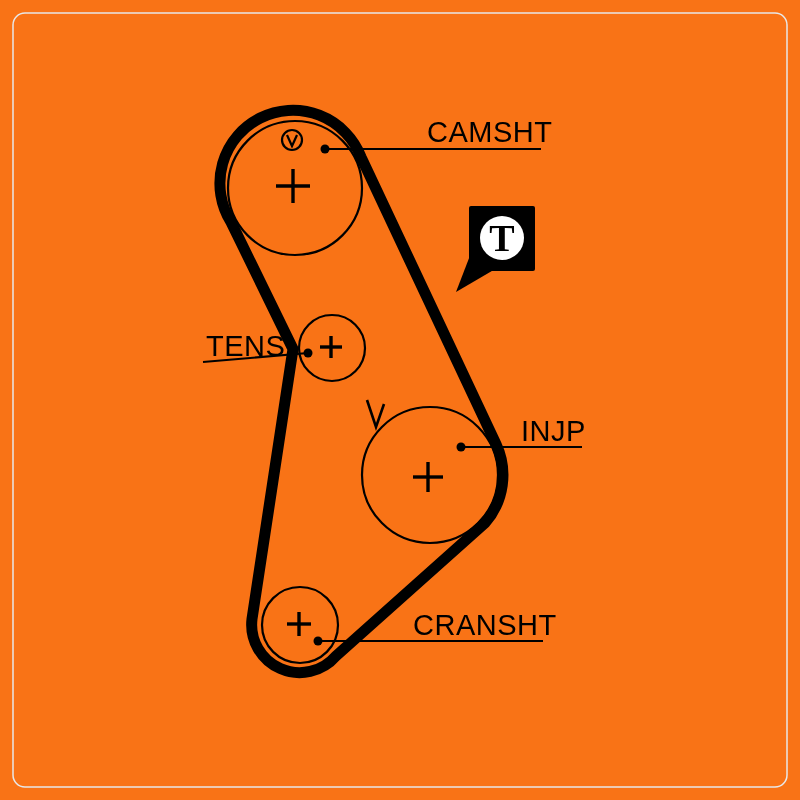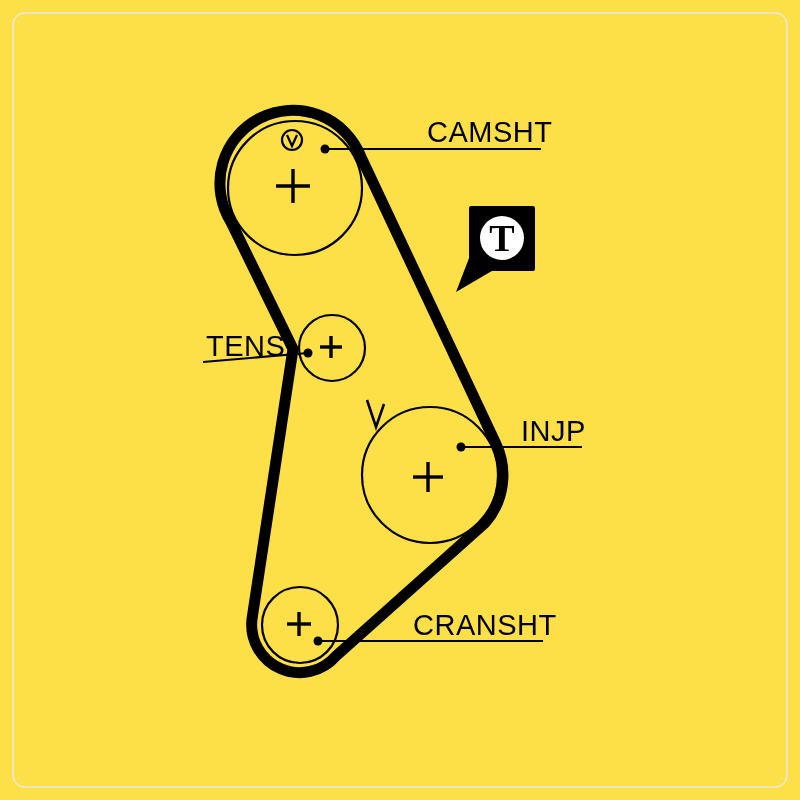--- a/index.html
+++ b/index.html
@@ -7,21 +7,21 @@
     padding: 0;
     width: 800px;
     height: 800px;
     background: #ffffff;
     font-family: "Liberation Sans", sans-serif;
   }
   .stage {
     position: relative;
     width: 800px;
     height: 800px;
-    background: #fde047;
+    background: #f97316;
     overflow: hidden;
   }
   svg { display: block; }
 
   .pulley-outline {
     fill: none;
     stroke: #000000;
     stroke-width: 2.2;
   }
   .belt {

